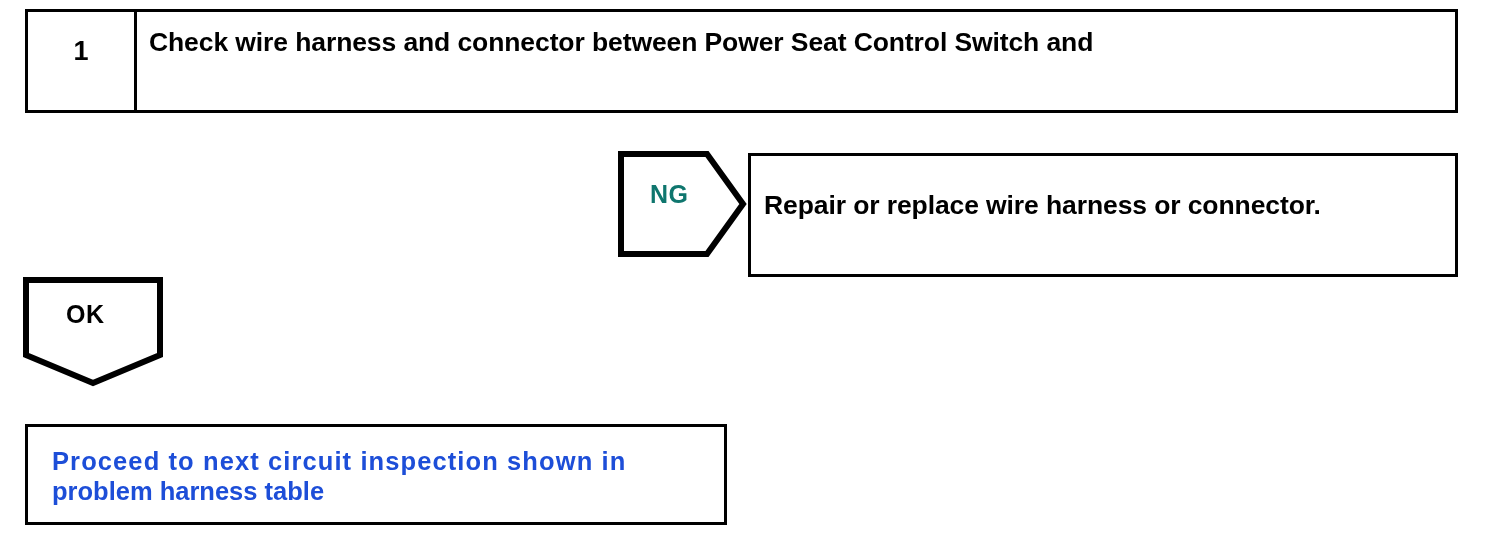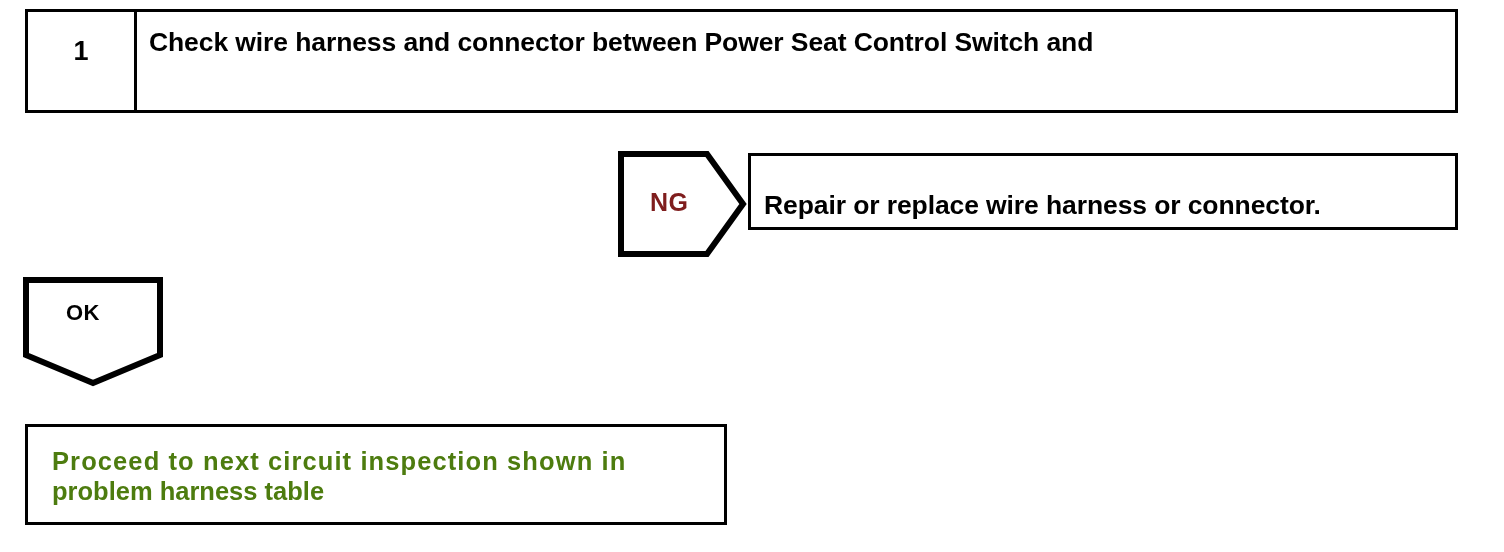--- a/index.html
+++ b/index.html
@@ -83,34 +83,34 @@
     height: 108px;
   }
   #ng-shape svg {
     display: block;
     width: 130px;
     height: 108px;
   }
   #ng-label {
     position: absolute;
     left: 650px;
-    top: 190px;
+    top: 182px;
     font-size: 25px;
     font-weight: bold;
-    color: #7f1d1d;
+    color: #0f766e;
     line-height: 1;
     letter-spacing: 0.5px;
   }
 
   
   #repair-box {
     left: 748px;
     top: 153px;
     width: 710px;
-    height: 77px;
+    height: 124px;
   }
   #repair-text {
     position: absolute;
     left: 13px;
     top: 33px;
     font-size: 26.5px;
     font-weight: bold;
     color: #000000;
     line-height: 32px;
     white-space: nowrap;
@@ -127,21 +127,21 @@
   }
   #ok-shape svg {
     display: block;
     width: 142px;
     height: 112px;
   }
   #ok-label {
     position: absolute;
     left: 66px;
     top: 302px;
-    font-size: 22px;
+    font-size: 25px;
     font-weight: bold;
     color: #000000;
     line-height: 1;
     letter-spacing: 0.5px;
   }
 
   
   #proceed-box {
     left: 25px;
     top: 424px;
@@ -150,21 +150,21 @@
   }
   #proceed-text {
     position: absolute;
     left: 24px;
     top: 19px;
     width: 650px;
   }
   .proceed-line {
     font-size: 25.5px;
     font-weight: bold;
-    color: #4d7c0f;
+    color: #1d4ed8;
     line-height: 30px;
     white-space: nowrap;
   }
   .proceed-line.spaced {
     letter-spacing: 1.1px;
   }
 </style>
 </head>
 <body>
 

